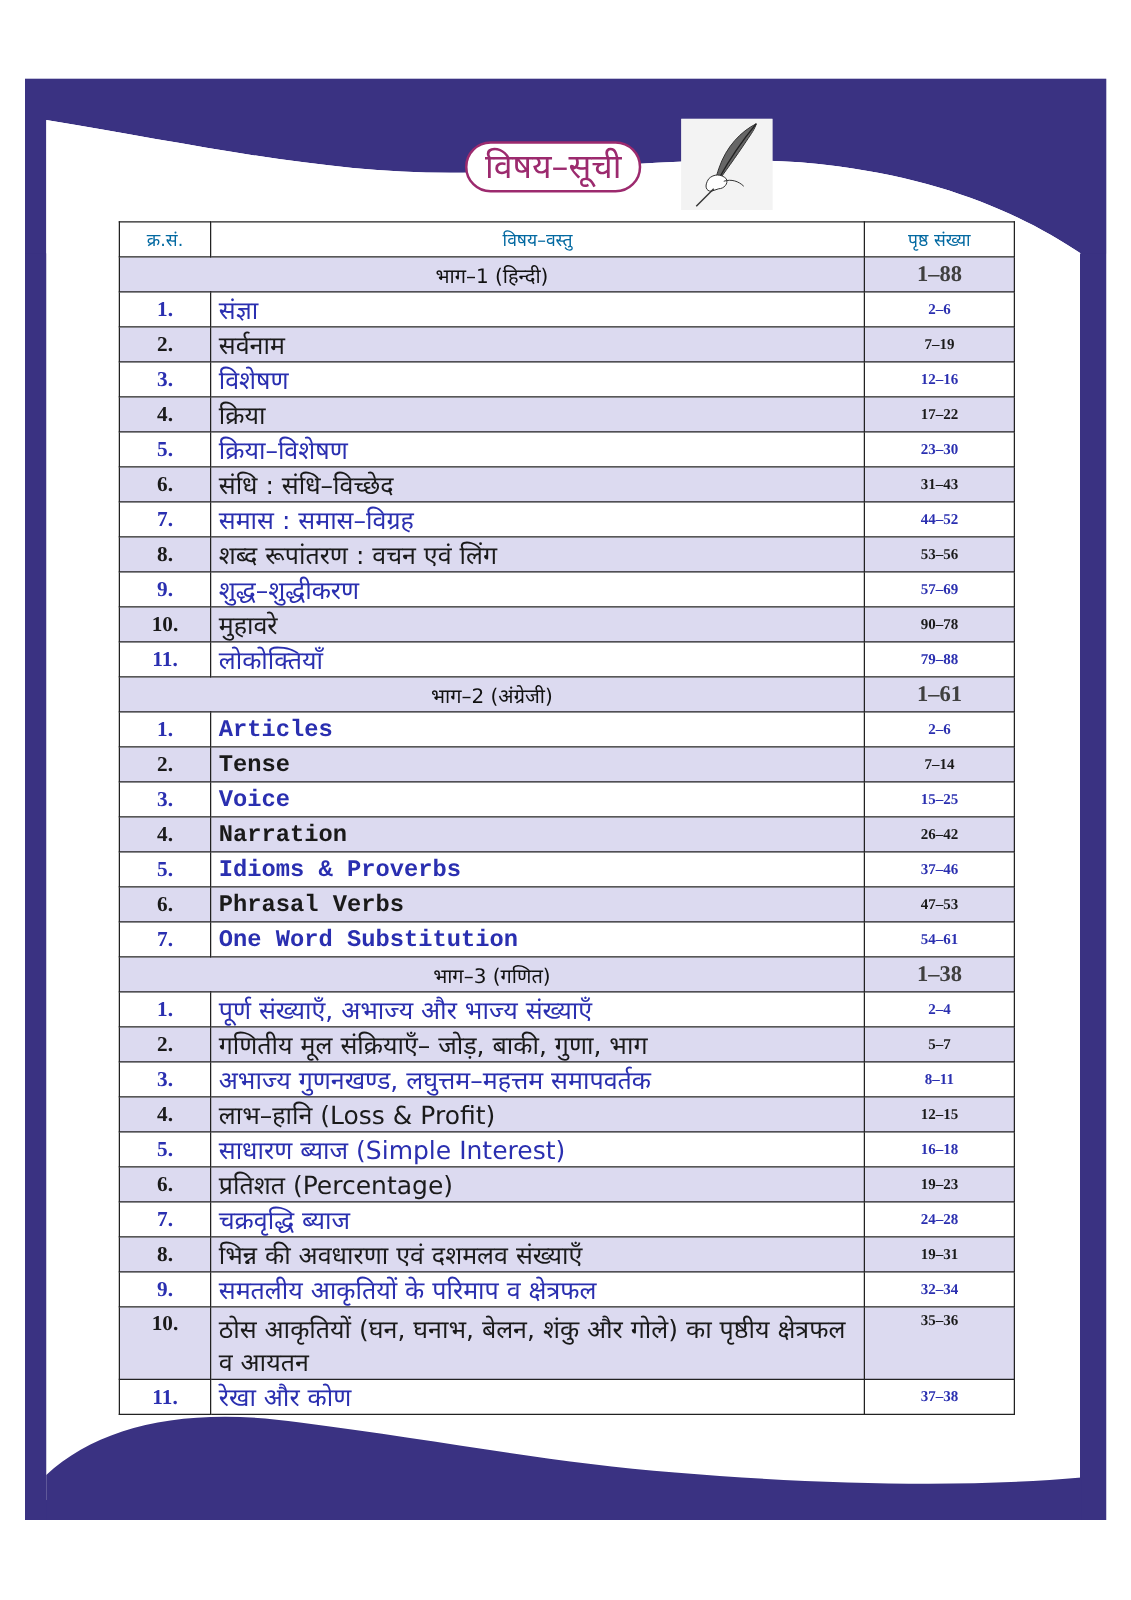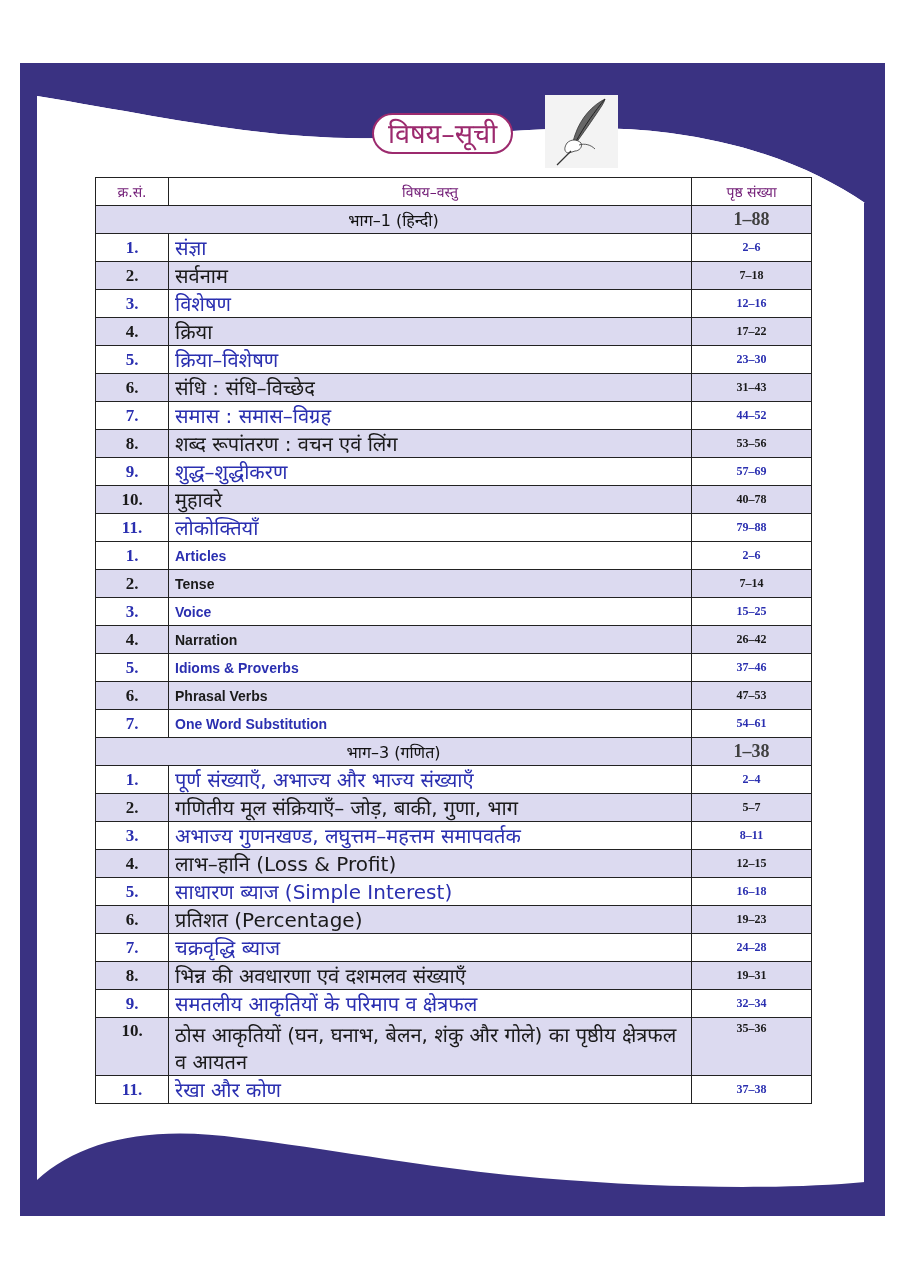--- a/index.html
+++ b/index.html
@@ -39,27 +39,27 @@
   table.toc {
     position: absolute; left: 95px; top: 177px; width: 716px;
     border-collapse: collapse; table-layout: fixed;
     font-size: 16px;
   }
   table.toc td, table.toc th {
     border: 1.5px solid #222; padding: 0 6px; height: 27px;
     vertical-align: middle;
   }
   col.c1 { width: 73px; } col.c2 { width: 523px; } col.c3 { width: 120px; }
-  th { font-weight: normal; font-family: "DejaVu Sans", sans-serif; font-size: 14px; text-align: center; background: #fff; color: #701a75; }
+  th { font-weight: normal; font-family: "DejaVu Sans", sans-serif; font-size: 14px; text-align: center; background: #fff; color: #0369a1; }
   tr.section td { background: #dcdaf0; font-weight: bold; height: 27px; }
   tr.section td.sec-title { text-align: center; font-family: "DejaVu Sans", sans-serif; font-size: 16px; font-weight: normal; color: #111; }
   tr.section td.sec-range { text-align: center; font-size: 18px; color: #404040; }
   td.num { text-align: center; font-weight: bold; font-size: 17px; }
   td.topic { font-family: "DejaVu Sans", sans-serif; font-size: 20px; }
-  td.topic.en { font-family: Liberation Sans, sans-serif; font-weight: bold; font-size: 14px; }
+  td.topic.en { font-family: Liberation Mono, monospace; font-weight: bold; font-size: 19px; }
   td.pages { text-align: center; font-weight: bold; font-size: 12px; }
   tr.blue td { color: #2a2fb0; background: #ffffff; }
   tr.black td { color: #1a1a1a; background: #dcdaf0; }
   tr.tall td { height: 42px; vertical-align: top; padding-top: 3px; }
 </style>
 </head>
 <body>
 
 <div class="frame"></div>
 <div class="inner"></div>
@@ -106,21 +106,21 @@
       <td class="sec-range">1–88</td>
     </tr>
     <tr class="blue">
         <td class="num">1.</td>
         <td class="topic">संज्ञा</td>
         <td class="pages">2–6</td>
       </tr>
     <tr class="black">
         <td class="num">2.</td>
         <td class="topic">सर्वनाम</td>
-        <td class="pages">7–18</td>
+        <td class="pages">7–19</td>
       </tr>
     <tr class="blue">
         <td class="num">3.</td>
         <td class="topic">विशेषण</td>
         <td class="pages">12–16</td>
       </tr>
     <tr class="black">
         <td class="num">4.</td>
         <td class="topic">क्रिया</td>
         <td class="pages">17–22</td>
@@ -146,28 +146,32 @@
         <td class="pages">53–56</td>
       </tr>
     <tr class="blue">
         <td class="num">9.</td>
         <td class="topic">शुद्ध–शुद्धीकरण</td>
         <td class="pages">57–69</td>
       </tr>
     <tr class="black">
         <td class="num">10.</td>
         <td class="topic">मुहावरे</td>
-        <td class="pages">40–78</td>
+        <td class="pages">90–78</td>
       </tr>
     <tr class="blue">
         <td class="num">11.</td>
         <td class="topic">लोकोक्तियाँ</td>
         <td class="pages">79–88</td>
       </tr>
 
+    <tr class="section">
+      <td colspan="2" class="sec-title">भाग–2 (अंग्रेजी)</td>
+      <td class="sec-range">1–61</td>
+    </tr>
     <tr class="blue">
         <td class="num">1.</td>
         <td class="topic en">Articles</td>
         <td class="pages">2–6</td>
       </tr>
     <tr class="black">
         <td class="num">2.</td>
         <td class="topic en">Tense</td>
         <td class="pages">7–14</td>
       </tr>

